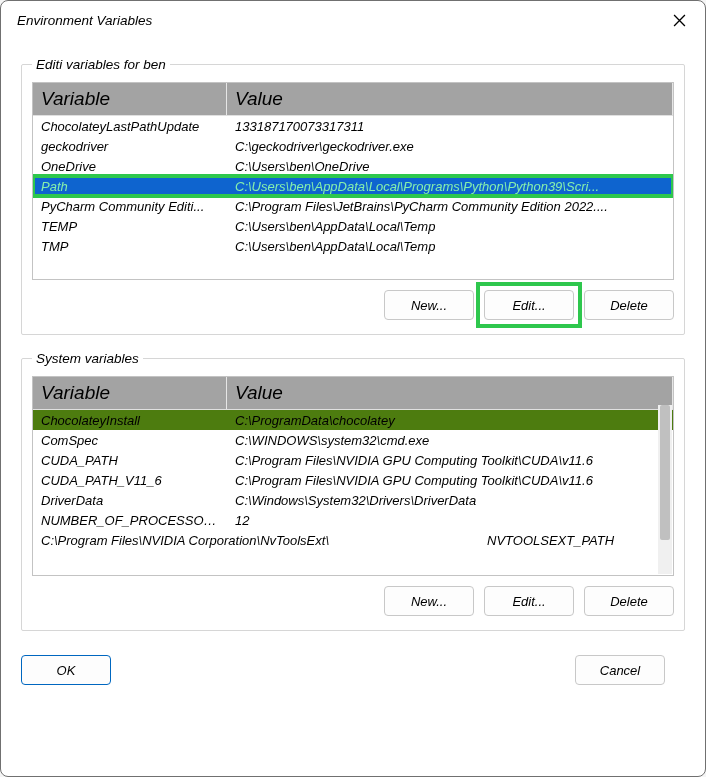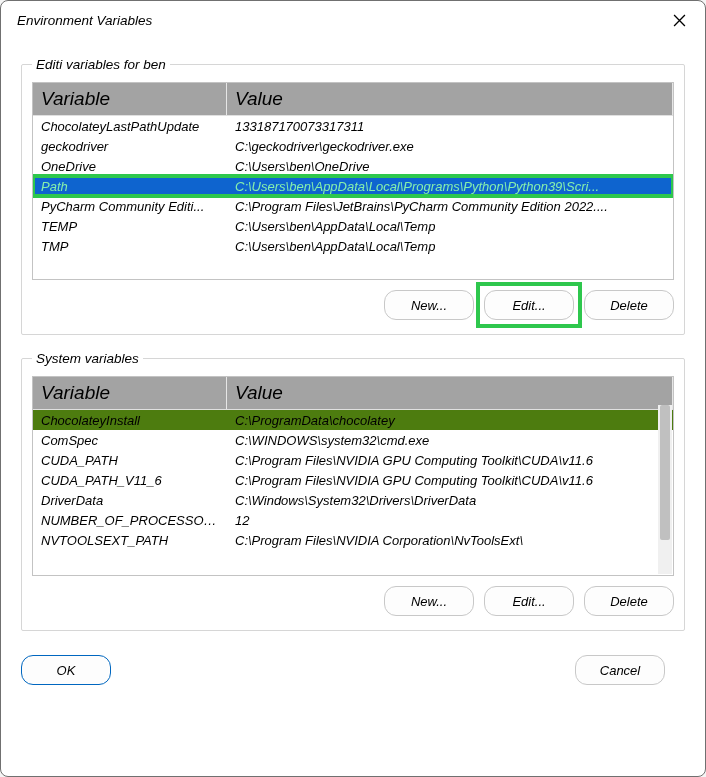--- a/index.html
+++ b/index.html
@@ -122,21 +122,21 @@
     display:flex;
     justify-content:flex-end;
     gap: 10px;
     margin-top: 10px;
     position: relative;
   }
   button.win {
     min-width: 90px;
     height: 30px;
     border: 1px solid #c8c8c8;
-    border-radius: 12px;
+    border-radius: 4px;
     background: #fdfdfd;
     font: inherit;
     padding: 3px 14px;
     cursor: pointer;
   }
   button.win.default {
     border: 1.6px solid #0067c0;
   }
   .green-box-btn::after {
     content:"";
@@ -245,22 +245,22 @@
           </div>
           <div class="row">
             <div class="cell col-var">DriverData</div>
             <div class="cell col-val">C:\Windows\System32\Drivers\DriverData</div>
           </div>
           <div class="row">
             <div class="cell col-var">NUMBER_OF_PROCESSORS</div>
             <div class="cell col-val">12</div>
           </div>
           <div class="row">
+            <div class="cell col-val">C:\Program Files\NVIDIA Corporation\NvToolsExt\</div>
             <div class="cell col-var">NVTOOLSEXT_PATH</div>
-            <div class="cell col-val">C:\Program Files\NVIDIA Corporation\NvToolsExt\</div>
           </div>
         </div>
         <div class="scrollbar">
           <div class="thumb"></div>
         </div>
       </div>
 
       <div class="btn-row">
         <button class="win">New...</button>
         <button class="win">Edit...</button>

